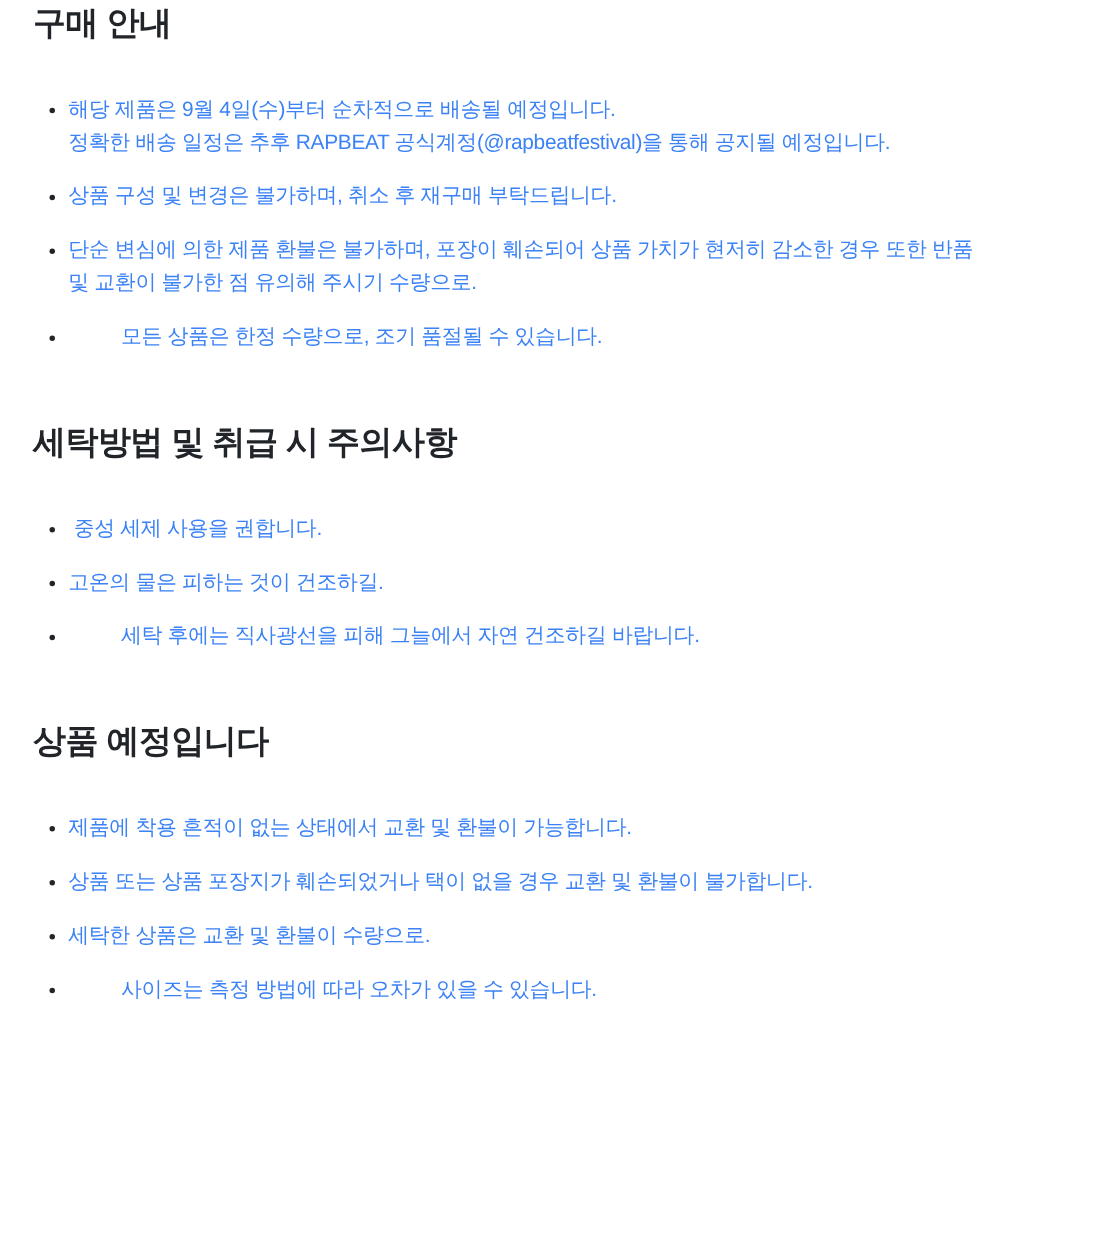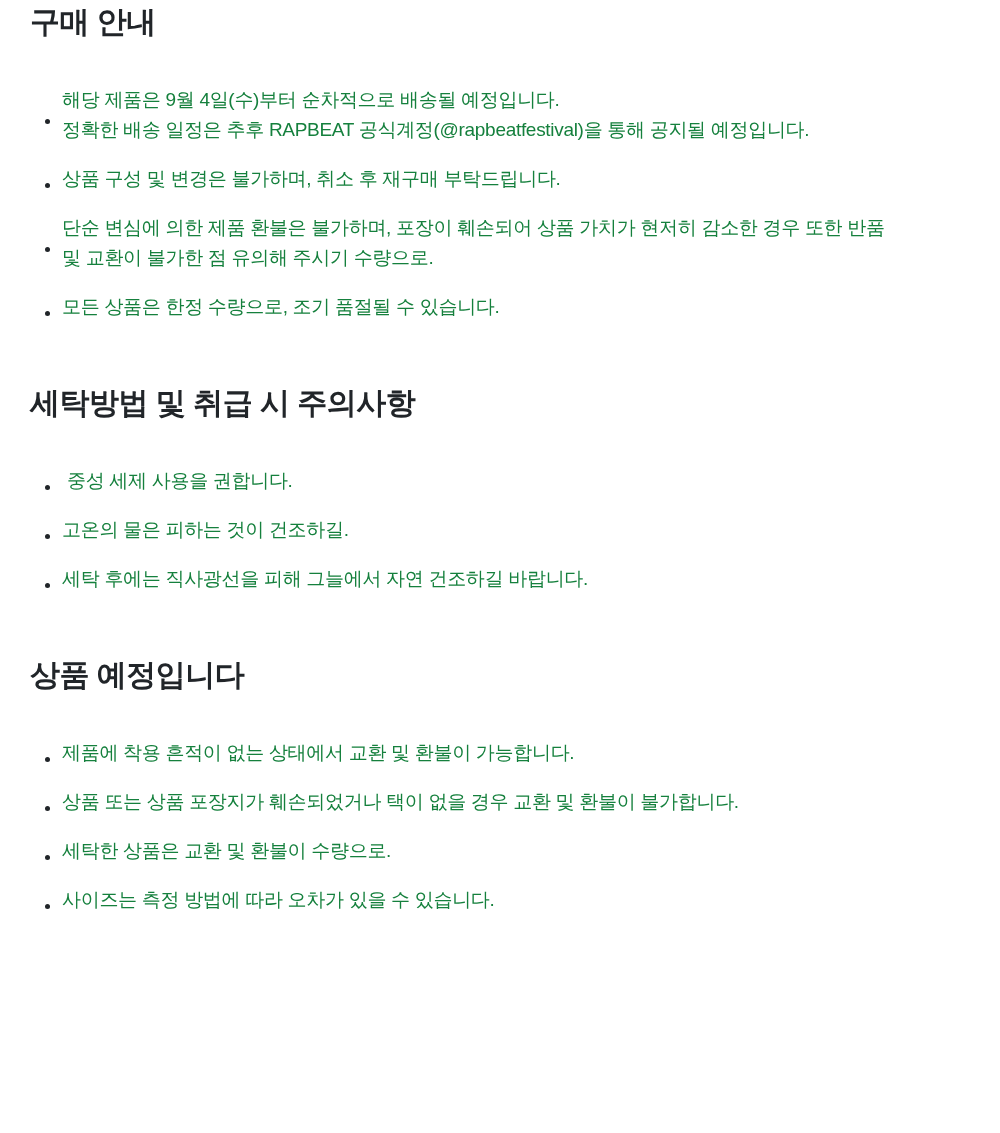--- a/index.html
+++ b/index.html
@@ -25,29 +25,30 @@
     font-weight: 700;
     letter-spacing: -0.5px;
     color: #212529;
     margin: 0 0 45px 0;
   }
   .bullet-list {
     list-style: none;
   }
   .bullet-item {
     display: flex;
-    align-items: center;
+    align-items: flex-start;
     font-size: 19px;
     line-height: 30px;
     letter-spacing: -0.3px;
-    color: #15803d;
+    color: #3b82f6;
     margin-bottom: 19px;
   }
   .bullet-item:last-child {
     margin-bottom: 0;
+    gap: 48px;
   }
   .bullet-dot {
     flex: 0 0 auto;
     width: 5px;
     height: 5px;
     border-radius: 50%;
     background: #212529;
     margin: 13px 12px 0 15px;
   }
   .item-text {

